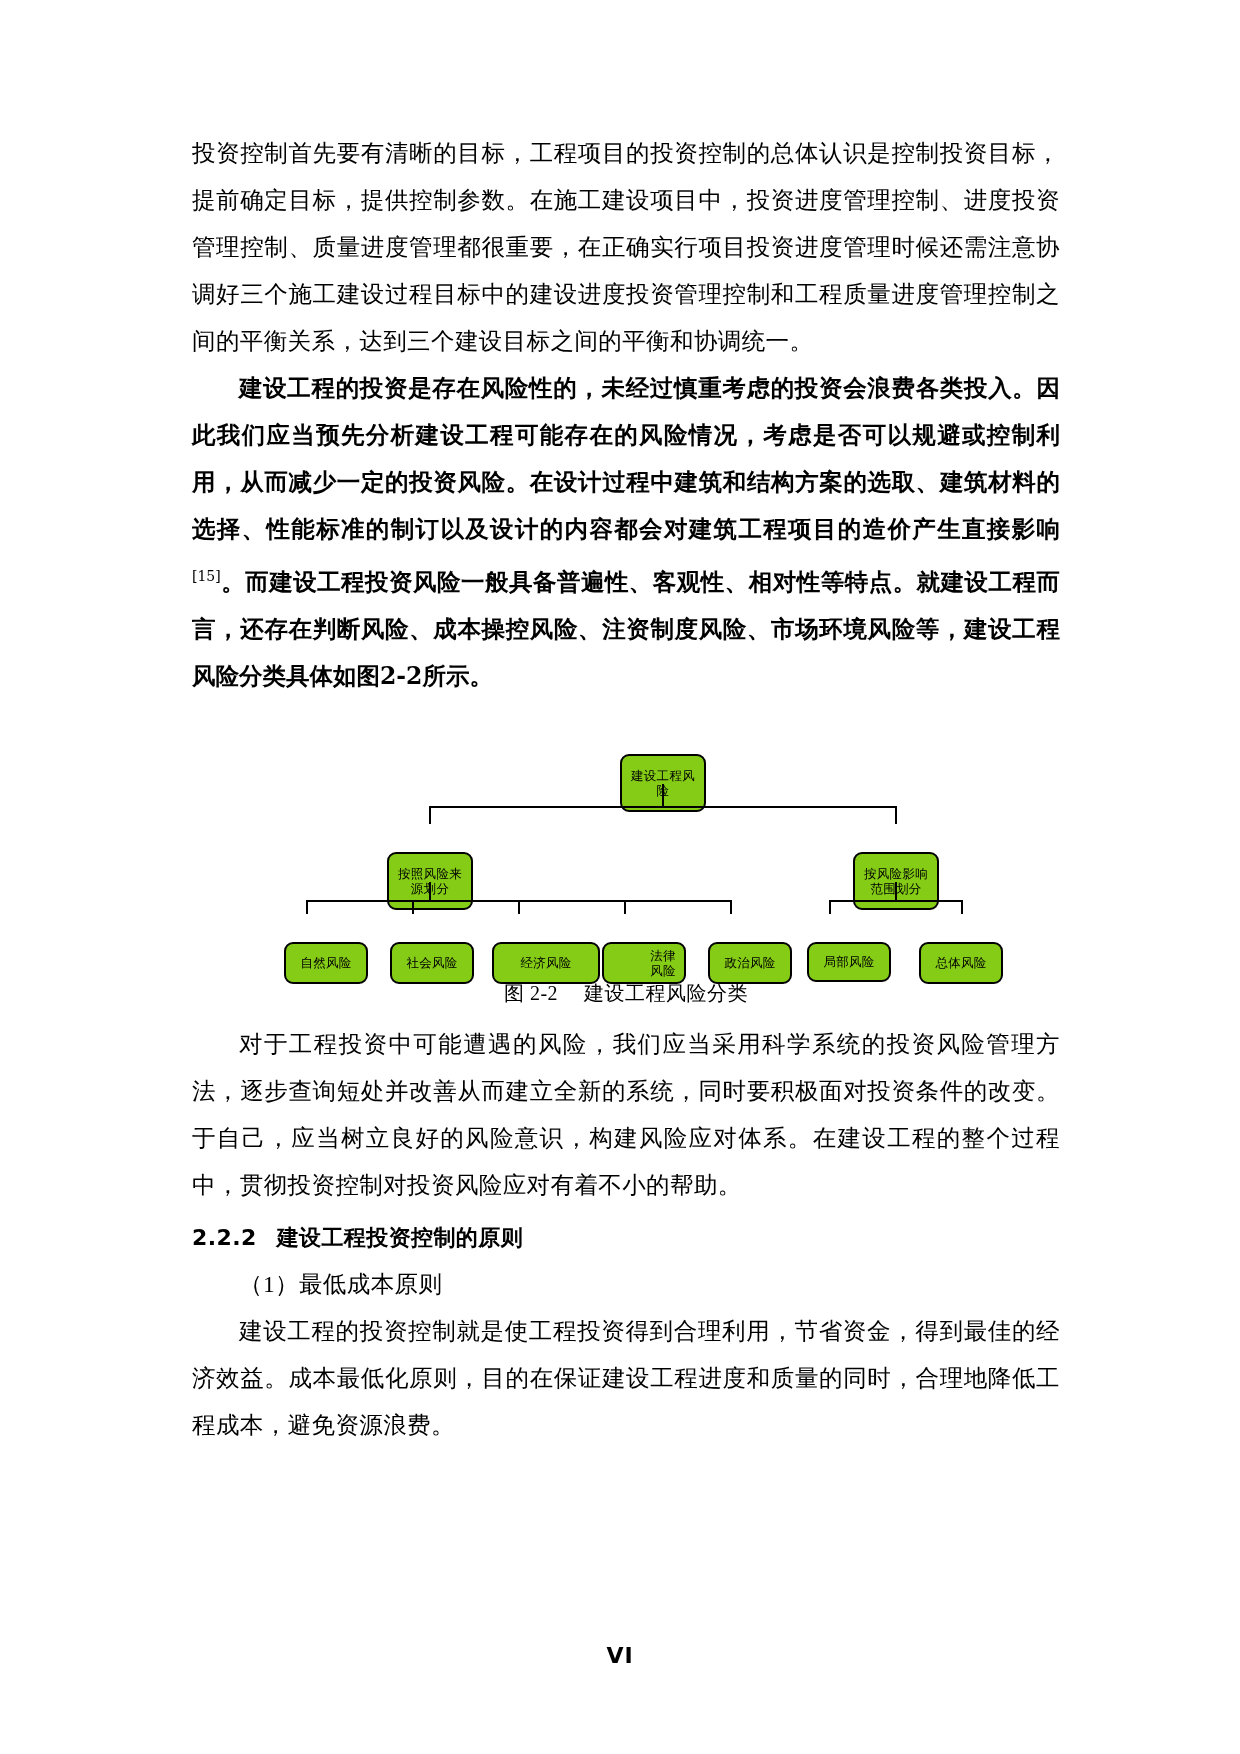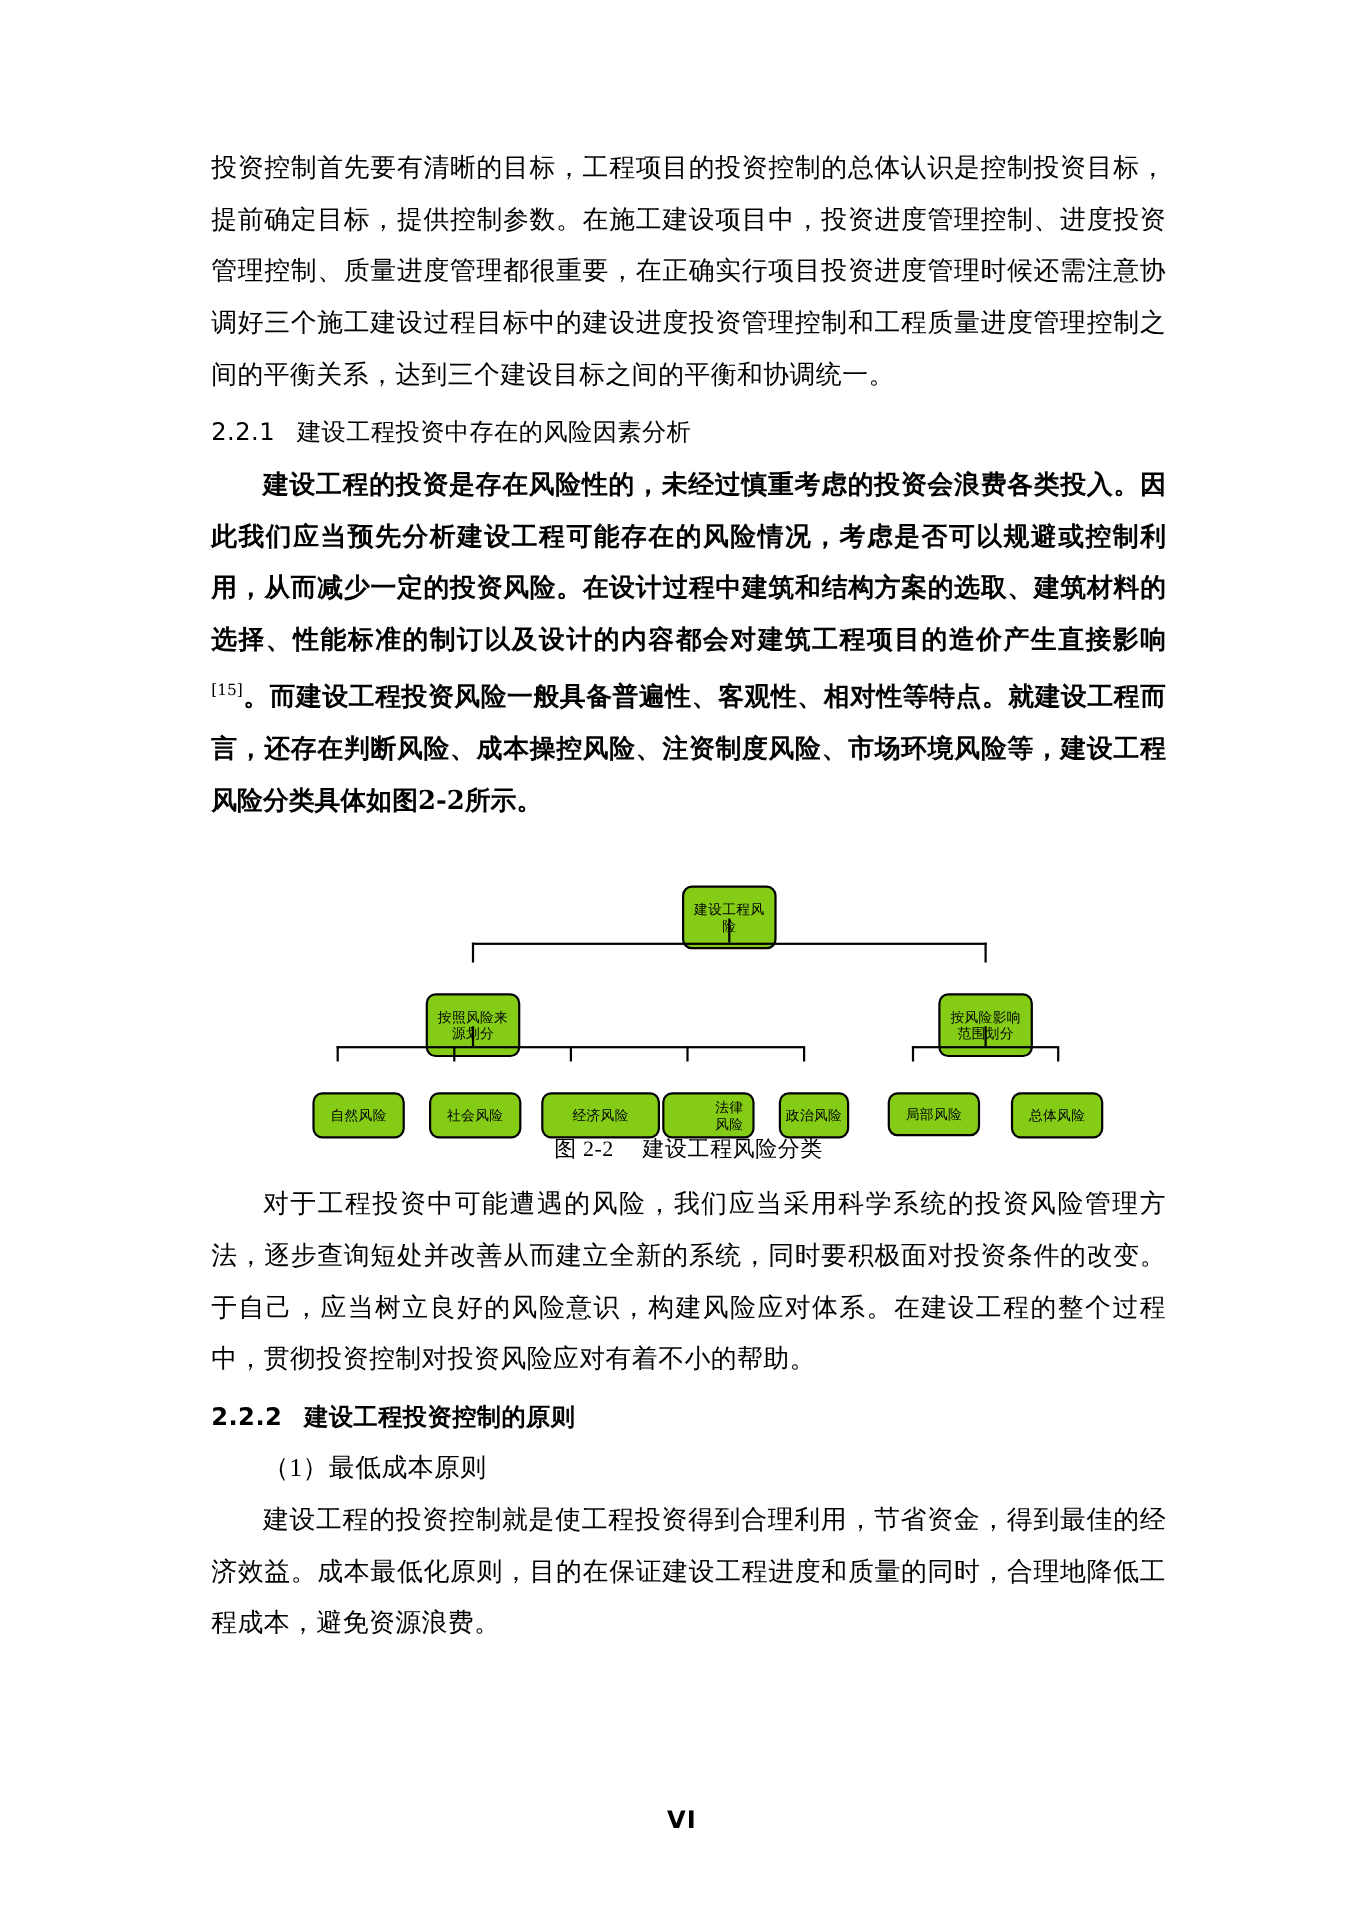--- a/index.html
+++ b/index.html
@@ -125,23 +125,20 @@
   }
 </style>
 </head>
 <body>
 
 <div class="page">
 
   <p class="para">投资控制首先要有清晰的目标，工程项目的投资控制的总体认识是控制投资目标，提前确定目标，提供控制参数。在施工建设项目中，投资进度管理控制、进度投资管理控制、质量进度管理都很重要，在正确实行项目投资进度管理时候还需注意协调好三个施工建设过程目标中的建设进度投资管理控制和工程质量进度管理控制之间的平衡关系，达到三个建设目标之间的平衡和协调统一。</p>
 
 
-  <h3 class="h-3 light">
-    <span class="num">2.2.1</span><span>建设工程投资中存在的风险因素分析</span>
-  </h3>
 
   <p class="para bold indent">
     <span>建设工程的投资是存在风险性的，未经过慎重考虑的投资会浪费各类投入。因此我们应当预先分析建设工程可能存在的风险情况，考虑是否可以规避或控制利用，从而减少一定的投资风险。在设计过程中建筑和结构方案的选取、建筑材料的选择、性能标准的制订以及设计的内容都会对建筑工程项目的造价产生直接影响</span><span class="sup">[15]</span><span>。而建设工程投资风险一般具备普遍性、客观性、相对性等特点。就建设工程而言，还存在判断风险、成本操控风险、注资制度风险、市场环境风险等，建设工程风险分类具体如图2-2所示。</span>
   </p>
 
   <div class="figure-wrap">
     <div class="diagram">
 
       <div class="node" style="left:336px; top:0px; width:86px; height:58px;">
         <span style="white-space:pre-line;">建设工程风
@@ -185,21 +182,21 @@
       </div>
       <div class="node" style="left:106px; top:188px; width:84px; height:42px;">
         <span>社会风险</span>
       </div>
       <div class="node" style="left:208px; top:188px; width:108px; height:42px;">
         <span>经济风险</span>
       </div>
       <div class="node" style="left:318px; top:188px; width:84px; height:42px;padding-left:40px;">
         <span>法律风险</span>
       </div>
-      <div class="node" style="left:424px; top:188px; width:64px; height:42px;">
+      <div class="node" style="left:424px; top:188px; width:84px; height:42px;">
         <span>政治风险</span>
       </div>
       <div class="node" style="left:523px; top:188px; width:84px; height:40px;">
         <span>局部风险</span>
       </div>
       <div class="node" style="left:635px; top:188px; width:84px; height:42px;">
         <span>总体风险</span>
       </div>
 
     </div>

